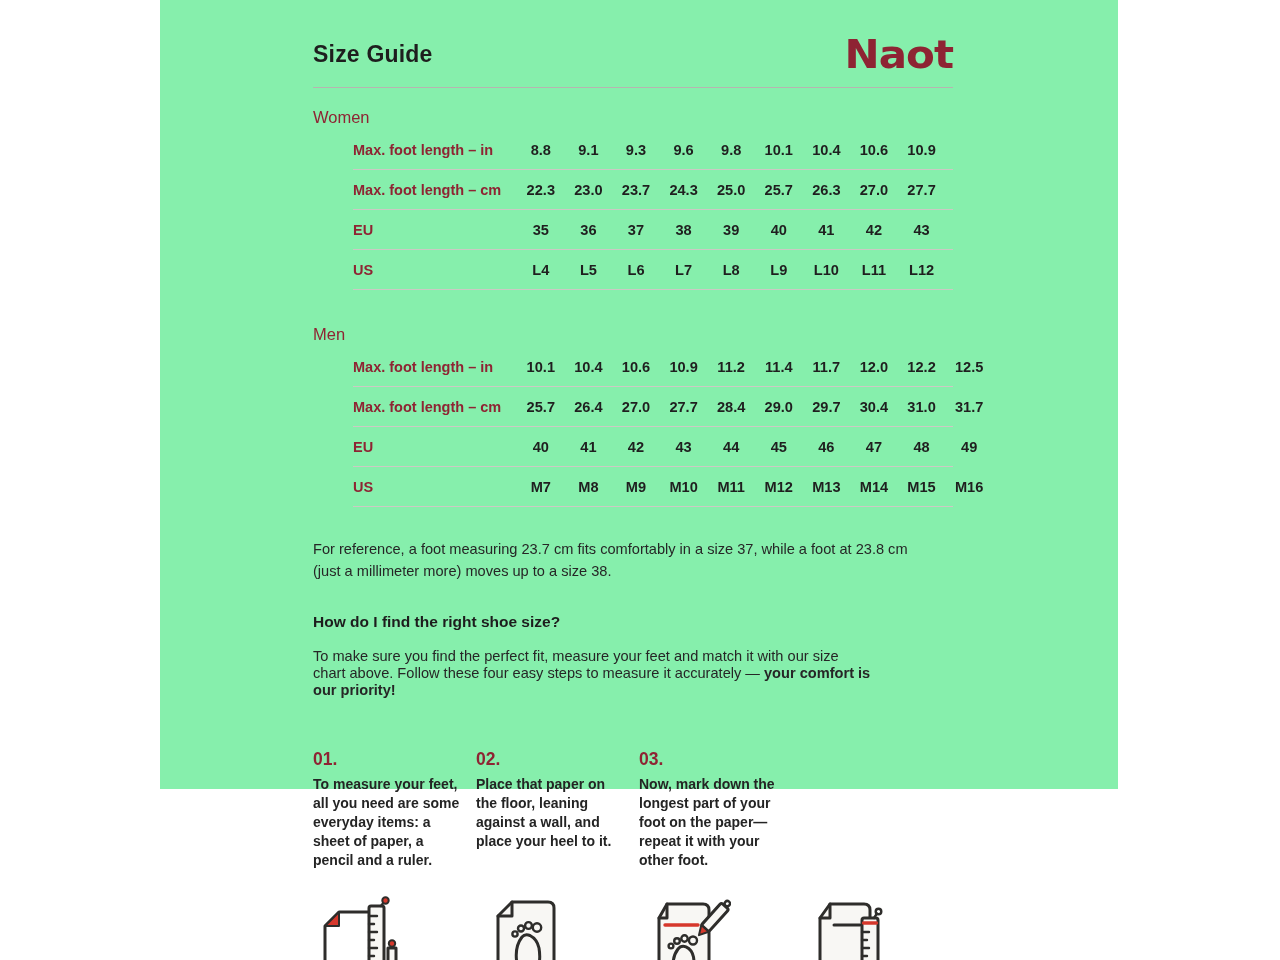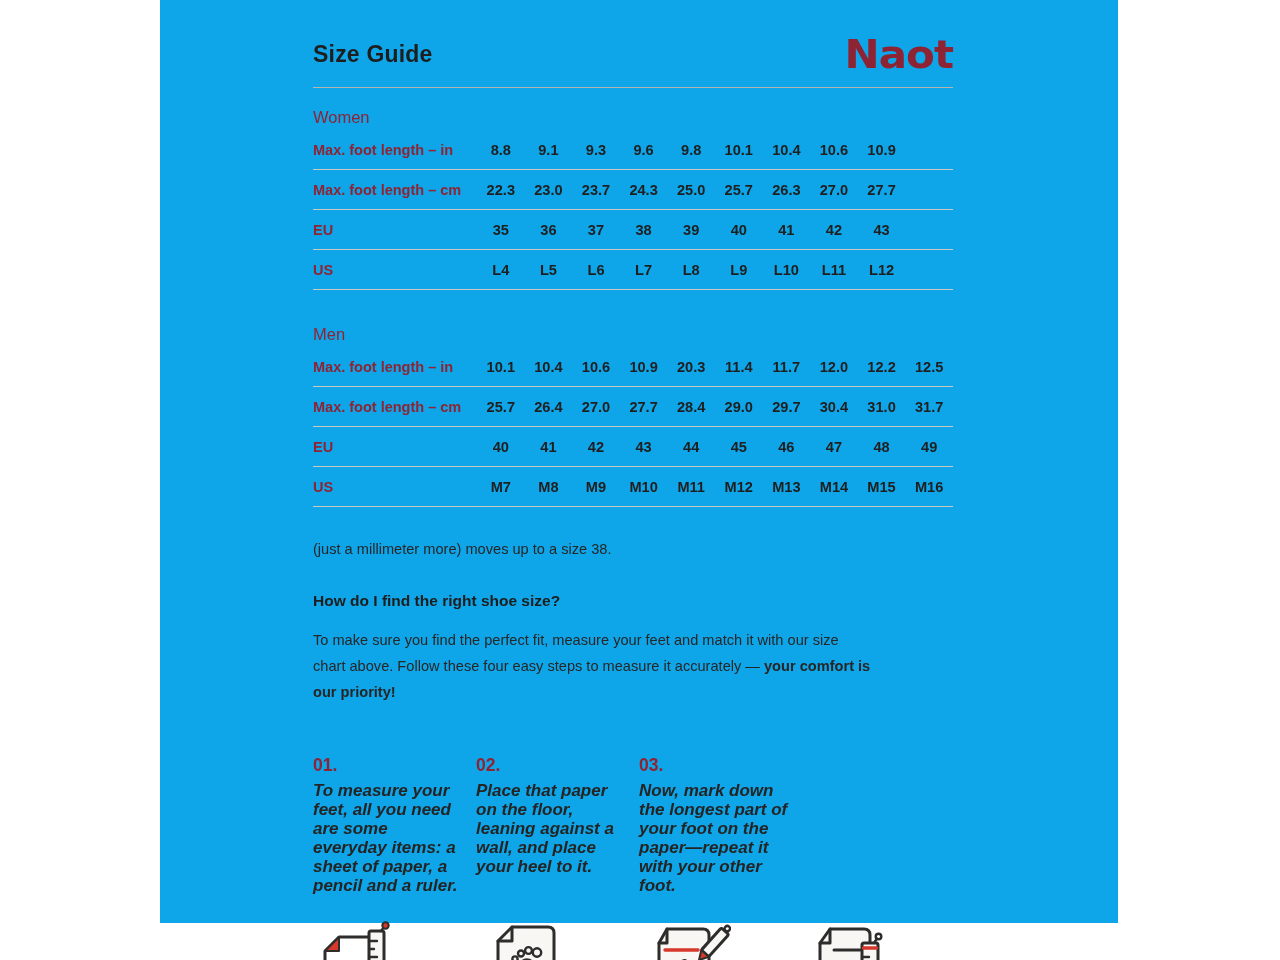--- a/index.html
+++ b/index.html
@@ -7,22 +7,22 @@
   body {
     width: 1280px; height: 960px;
     background: #ffffff;
     font-family: "Liberation Sans", sans-serif;
     color: #212121;
     position: relative;
     overflow: hidden;
   }
   .card {
     position: absolute; left: 160px; top: 0;
-    width: 958px; height: 923px;
-    background: #0ea5e9;
+    width: 958px; height: 789px;
+    background: #86efac;
   }
   .content {
     position: absolute; left: 153px; top: 0;
     width: 640px;
   }
   
   .header {
     display: flex; justify-content: space-between; align-items: center;
     padding-top: 22px; height: 88px;
     border-bottom: 1px solid #b7b4b0;
@@ -32,48 +32,48 @@
     font-size: 42px; font-weight: 800; color: #8e2433;
     letter-spacing: -1px; line-height: 1;
     transform: scaleY(0.92);
     font-family: "DejaVu Sans", sans-serif;
   }
   
   .section-heading {
     color: #8e2433; font-size: 16.5px; font-weight: 400;
     margin-top: 19px; line-height: 20px;
   }
-  .trows { margin-top: 3px; }
+  .trows { margin-top: 3px; margin-left: 40px; }
   .trow {
     display: flex; align-items: center; height: 40px;
     border-bottom: 1px solid #ccc9c4;
   }
   .tlabel {
     width: 164px; flex: 0 0 164px;
     color: #8e2433; font-weight: 700; font-size: 14.5px;
   }
   .tcell {
     width: 47.6px; flex: 0 0 47.6px;
     text-align: center; font-size: 14.6px; color: #1f1f1f; font-weight: 600;
   }
   .size-table.men { display: block; }
   .size-table.men .section-heading { margin-top: 34px; }
   
   .notes { margin-top: 32px; font-size: 14.6px; color: #262626; line-height: 21.5px; }
   
   .howto-heading { margin-top: 30px; font-size: 15.5px; font-weight: 700; color: #1d1d1d; line-height: 20px; }
-  .intro { margin: 16px 0 0 0; font-size: 14.6px; line-height: 26px; color: #262626; width: 560px; }
+  .intro { margin: 16px 0 0 0; font-size: 14.6px; line-height: 17px; color: #262626; width: 560px; }
   .intro b { font-weight: 700; }
   
   .steps {
     display: grid; grid-template-columns: repeat(4, 149px); column-gap: 14px;
     margin-top: 23px;
   }
   .step-number { color: #8e2433; font-weight: 700; font-size: 17.5px; margin-bottom: 5px; margin-top: 27px; }
-  .step-text { font-size: 17px; line-height: 19px; color: #242424; font-weight: 600; font-style: italic; }
+  .step-text { font-size: 14px; line-height: 19px; color: #242424; font-weight: 600; }
   
   .icons-row {
     display: grid; grid-template-columns: repeat(4, 149px); column-gap: 14px;
     margin-top: 24px;
   }
   .icon-cell { width: 90px; height: 96px; margin-left: 2px; }
   .icon-cell svg { width: 90px; height: 96px; display: block; }
   .stroke { fill: none; stroke: #2e2d2b; stroke-width: 3; stroke-linecap: round; stroke-linejoin: round; }
   .stroke-thin { fill: none; stroke: #2e2d2b; stroke-width: 2.4; stroke-linecap: round; }
   .red-stroke { fill: none; stroke: #d6382c; stroke-width: 3.4; stroke-linecap: round; }
@@ -147,21 +147,21 @@
 
     <section class="size-table men">
       <div class="section-heading">Men</div>
       <div class="trows">
           <div class="trow">
             <div class="tlabel">Max. foot length – in</div>
             <div class="tcell">10.1</div>
             <div class="tcell">10.4</div>
             <div class="tcell">10.6</div>
             <div class="tcell">10.9</div>
-            <div class="tcell">20.3</div>
+            <div class="tcell">11.2</div>
             <div class="tcell">11.4</div>
             <div class="tcell">11.7</div>
             <div class="tcell">12.0</div>
             <div class="tcell">12.2</div>
             <div class="tcell">12.5</div>
           </div>
           <div class="trow">
             <div class="tlabel">Max. foot length – cm</div>
             <div class="tcell">25.7</div>
             <div class="tcell">26.4</div>
@@ -197,20 +197,21 @@
             <div class="tcell">M12</div>
             <div class="tcell">M13</div>
             <div class="tcell">M14</div>
             <div class="tcell">M15</div>
             <div class="tcell">M16</div>
           </div>
         </div>
     </section>
 
     <div class="notes">
+      <div>For reference, a foot measuring 23.7 cm fits comfortably in a size 37, while a foot at 23.8 cm</div>
       <div>(just a millimeter more) moves up to a size 38.</div>
     </div>
 
     <div class="howto-heading">How do I find the right shoe size?</div>
 
     <p class="intro"><span>To make sure you find the perfect fit, measure your feet and match it with our size chart above. Follow these four easy steps to measure it accurately — </span><b>your comfort is our priority!</b></p>
 
     <div class="steps">
       <div class="step">
         <div class="step-number">01.</div>

